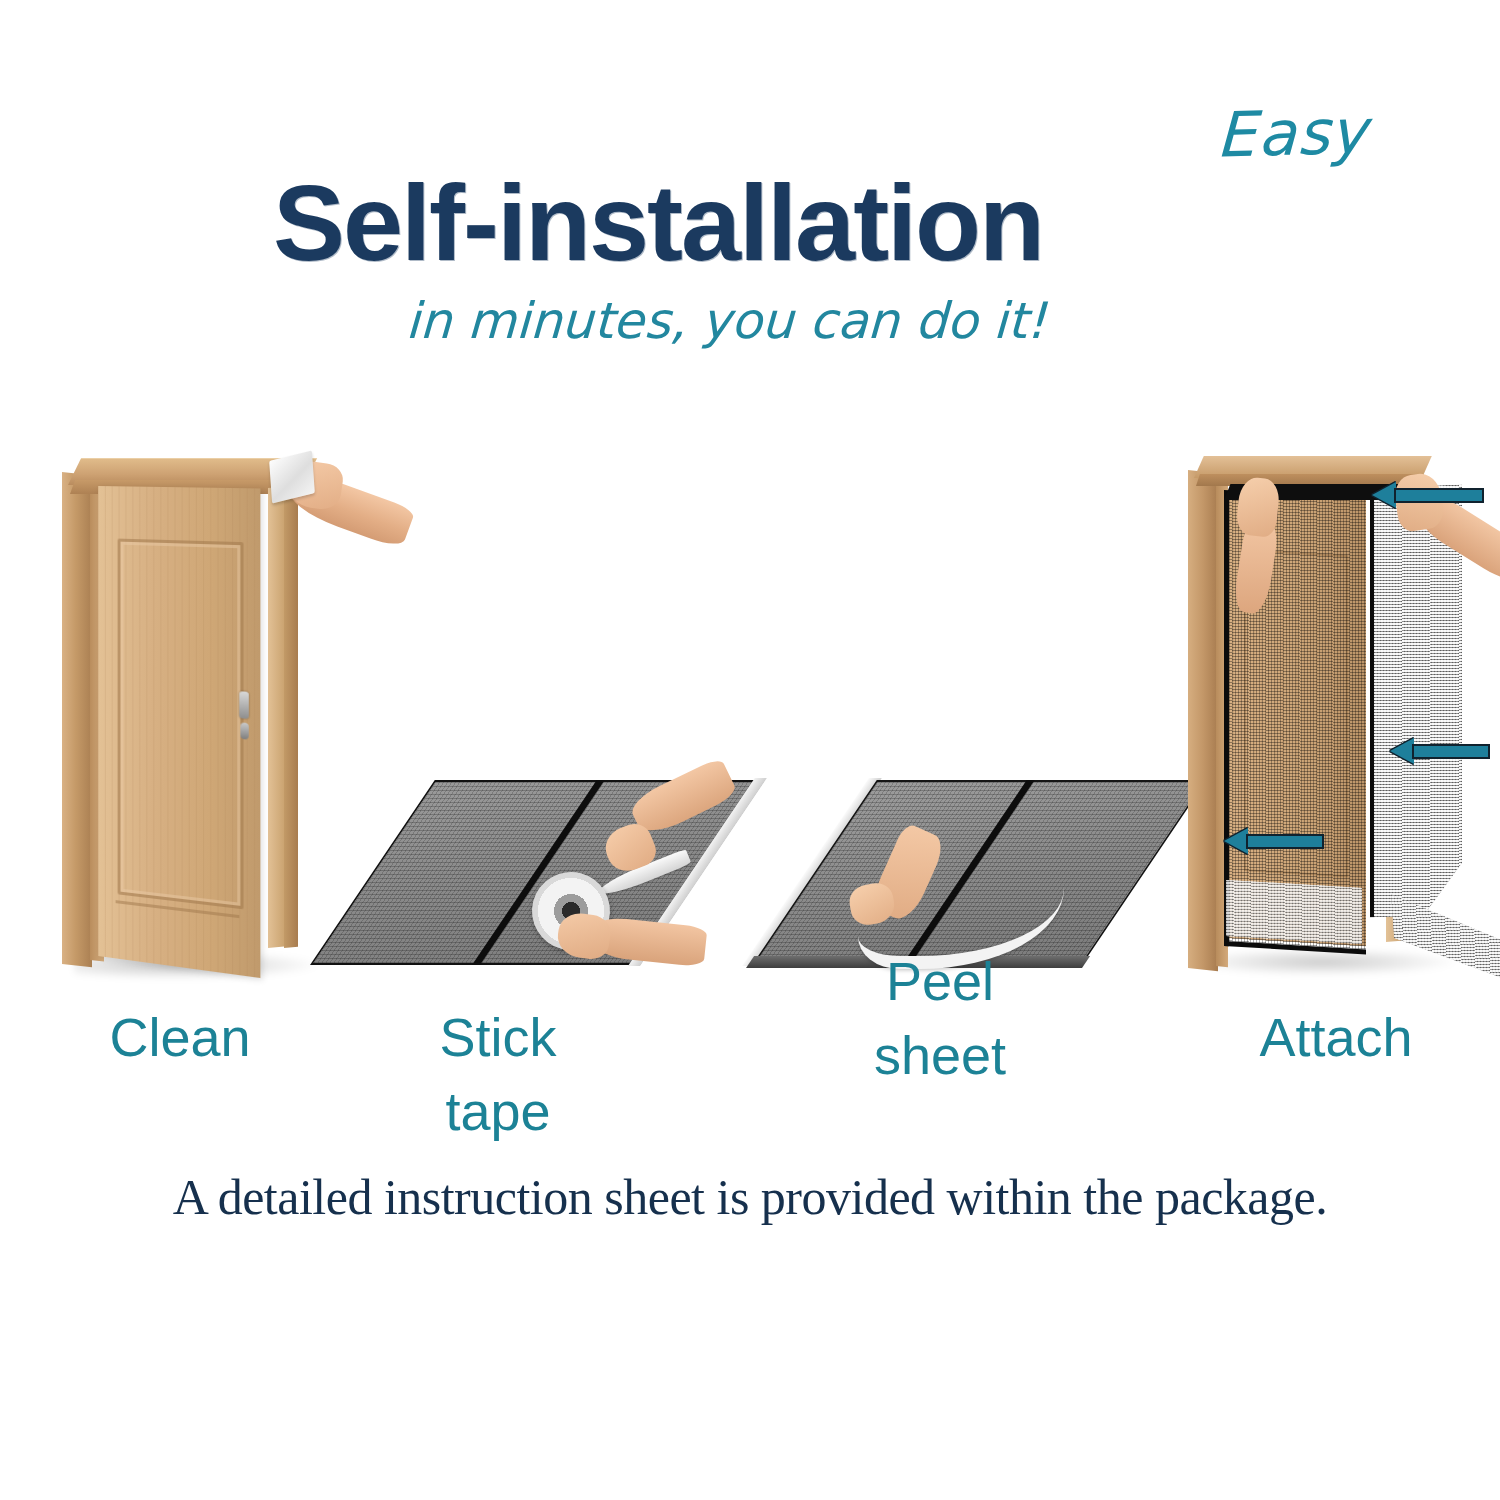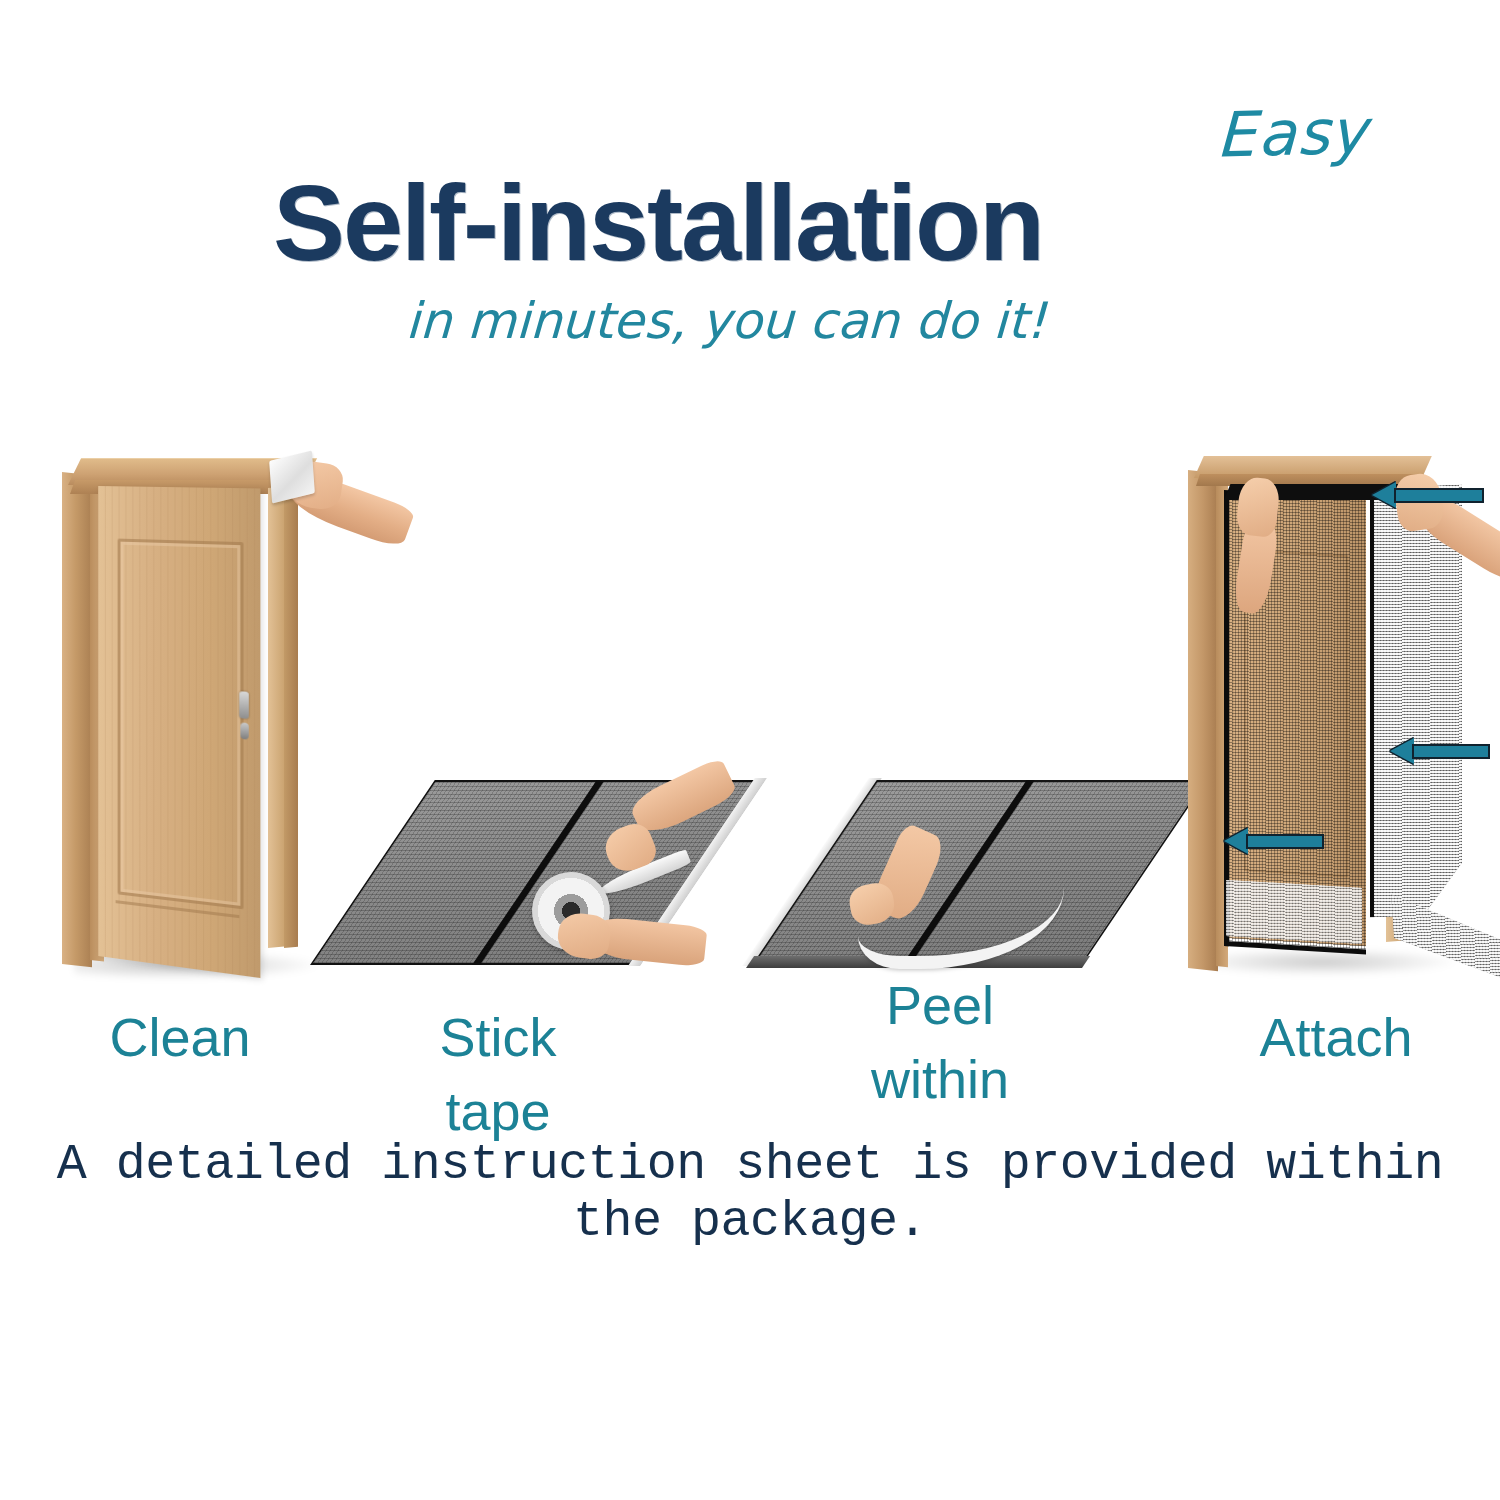--- a/index.html
+++ b/index.html
@@ -238,26 +238,26 @@
   #a1{left:192px;top:32px;width:112px;}
   #a1 .shaft{width:90px;}
   #a2{left:210px;top:288px;width:100px;}
   #a2 .shaft{width:78px;}
   #a3{left:44px;top:378px;width:100px;}
   #a3 .shaft{width:78px;}
 
   
   #l1{left:30px;top:1000px;width:300px;}
   #l2{left:318px;top:1000px;width:360px;}
-  #l3{left:760px;top:968px;width:360px;}
+  #l3{left:760px;top:944px;width:360px;}
   #l4{left:1176px;top:1000px;width:320px;}
 
   
-  .foot{position:absolute;left:0;top:1136px;width:1500px;text-align:center;
-        font-family:Liberation Mono, monospace;font-size:50px;font-weight:400;
+  .foot{position:absolute;left:0;top:1168px;width:1500px;text-align:center;
+        font-family:Liberation Serif, serif;font-size:50px;font-weight:400;
         color:#16304D;letter-spacing:-0.5px;}
 </style>
 </head>
 <body>
 
 <div id="page">
 
   <div class="hdr">
     <div class="easy">Easy</div>
     <div class="h1">Self-installation</div>
@@ -343,21 +343,21 @@
   <div class="step-label" id="l1">
     <div>Clean</div>
     <div></div>
   </div>
   <div class="step-label" id="l2">
     <div>Stick</div>
     <div>tape</div>
   </div>
   <div class="step-label" id="l3">
     <div>Peel</div>
-    <div>within</div>
+    <div>sheet</div>
   </div>
   <div class="step-label" id="l4">
     <div>Attach</div>
     <div></div>
   </div>
 
   <div class="foot">A detailed instruction sheet is provided within the package.</div>
 
 </div>
 

